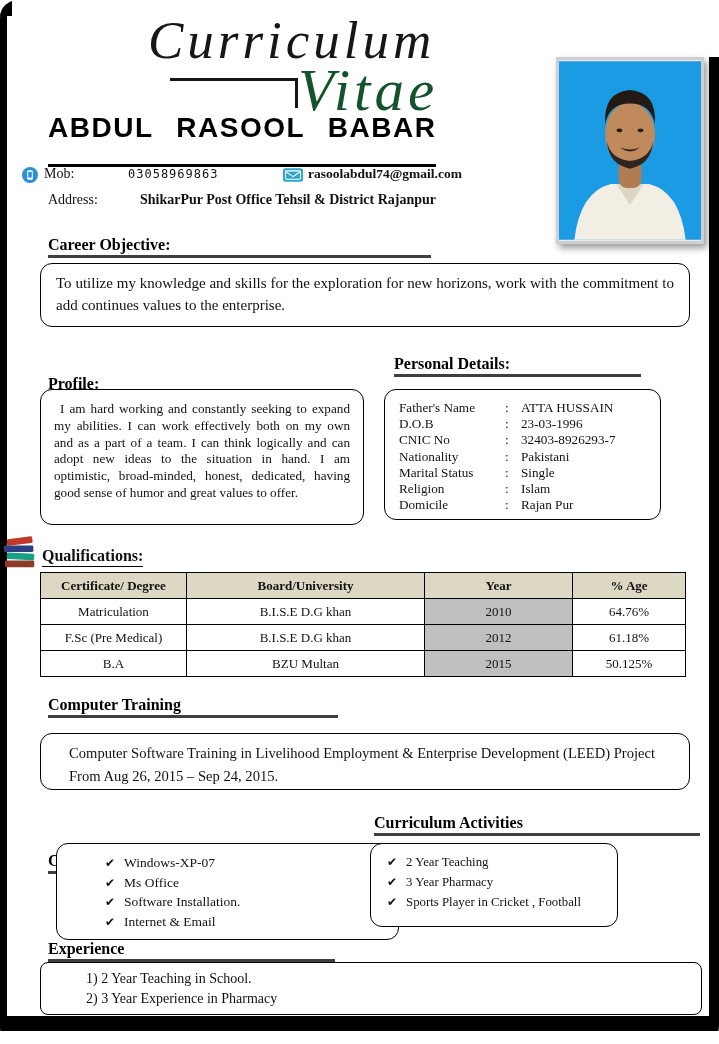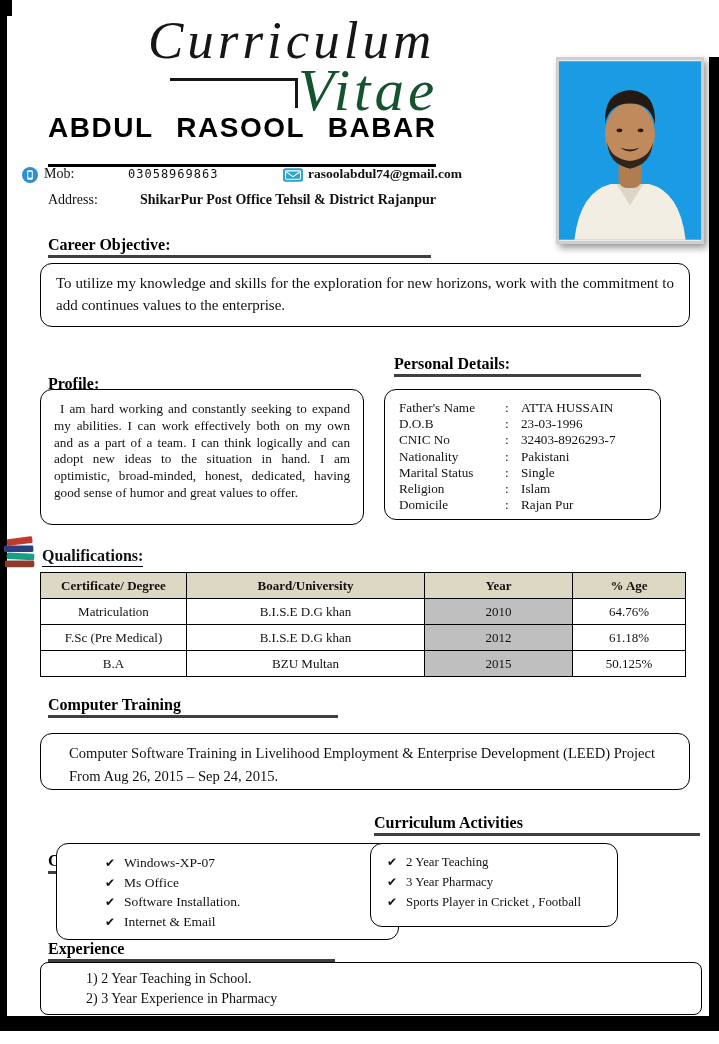--- a/index.html
+++ b/index.html
@@ -4,20 +4,21 @@
 <style>
   * { box-sizing: border-box; margin: 0; padding: 0; }
   html,body { background:#ffffff; }
   .page {
     position: relative;
     width: 719px; height: 1044px;
     background: #ffffff;
     font-family: "Liberation Serif", serif;
     color: #111;
     overflow: hidden;
+    border-radius: 18px;
   }
   
   .frame-left   { position:absolute; left:0; top:0; width:7px; height:1031px; background:#000; }
   .frame-notch  { position:absolute; left:0; top:0; width:12px; height:16px; background:#000; }
   .frame-right  { position:absolute; left:709px; top:57px; width:10px; height:959px; background:#000; }
   .frame-bottom { position:absolute; left:0; top:1016px; width:719px; height:15px; background:#000; }
 
   
   .logo { position:absolute; left:148px; top:10px; width:360px; height:105px; }
   .logo-l1 { font-family:"Liberation Serif", serif; font-style:italic; font-size:53px; letter-spacing:4px; color:#161616; }

